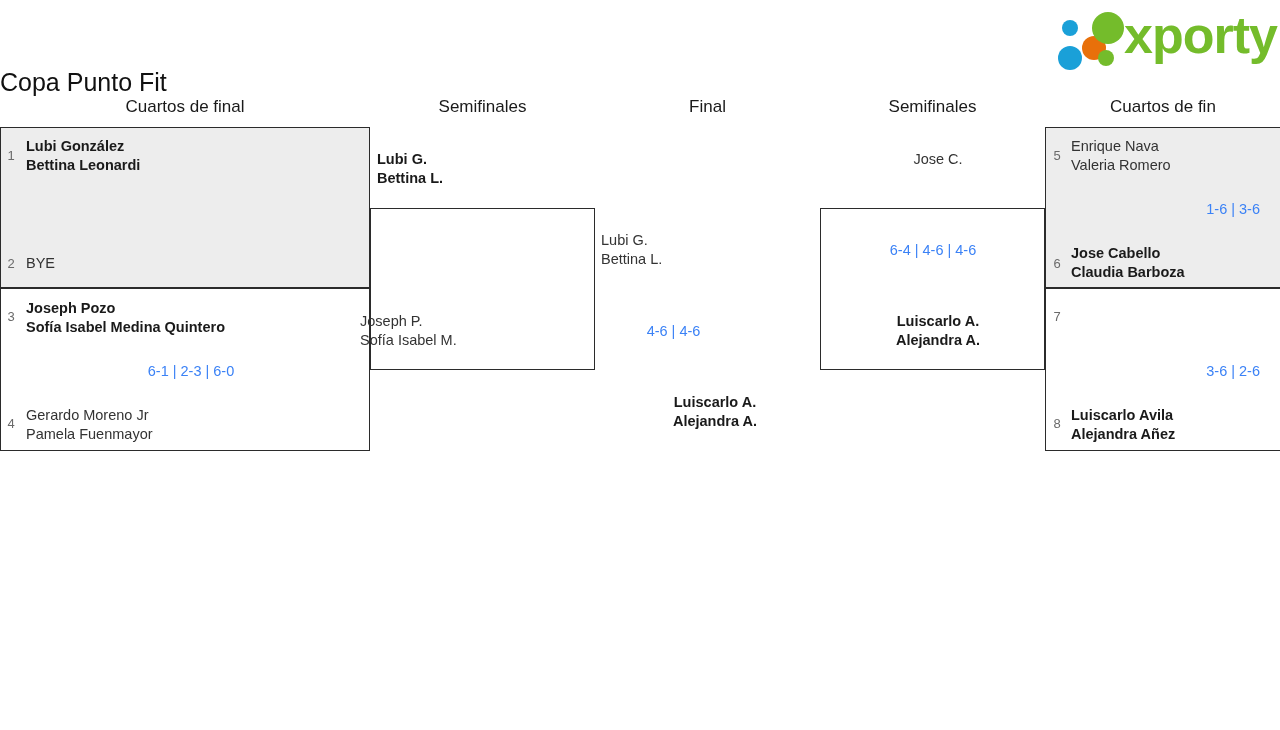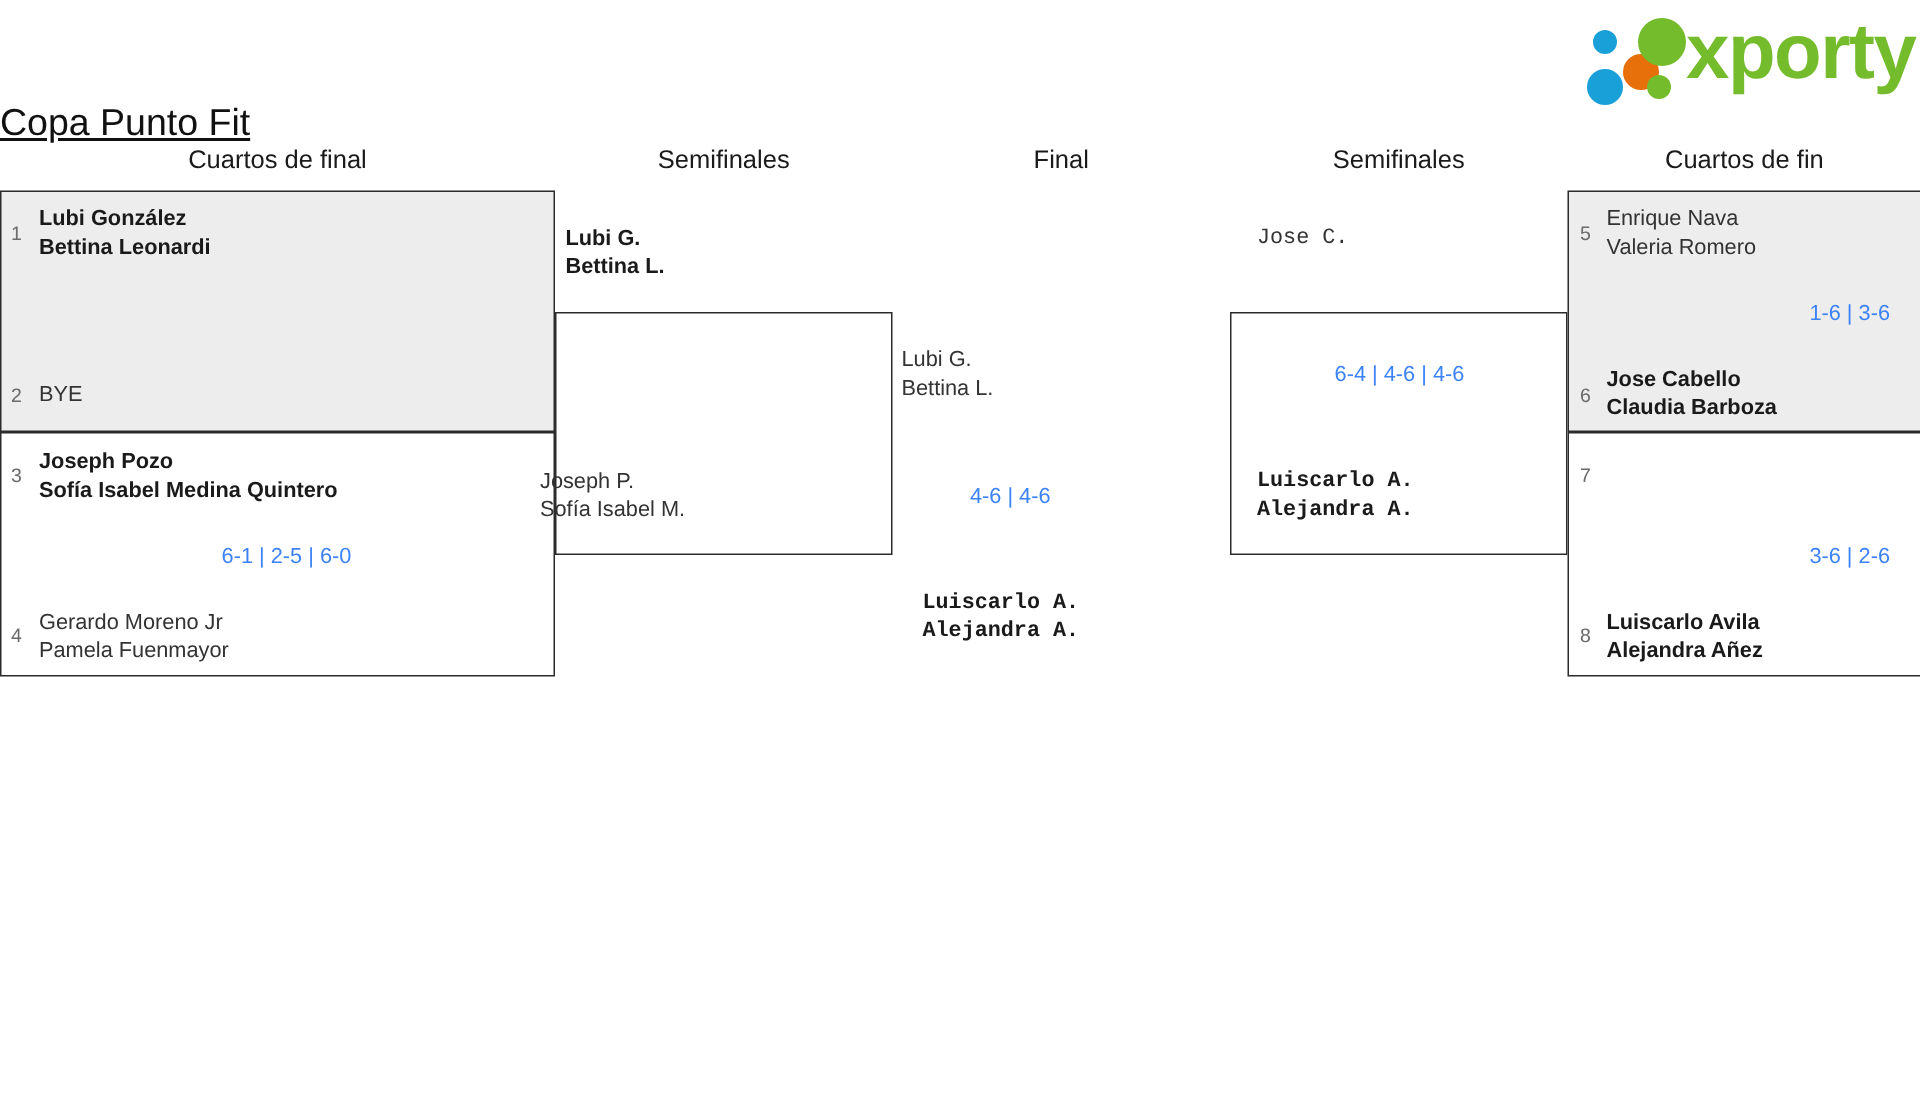--- a/index.html
+++ b/index.html
@@ -22,21 +22,21 @@
   
   .title-block {
     position: absolute;
     left: 0px; top: 2px;
     font-size: 25px;
     line-height: 32px;
     font-weight: 400;
     color: #111111;
     white-space: pre;
   }
-  .title-line { display: block; text-decoration: underline; }
+  .title-line { display: block; }
 
   .logo {
     position: absolute;
     right: 2px; top: 6px;
     width: 230px; height: 62px;
   }
   .logo-dots { position: absolute; left: 8px; top: 6px; width: 70px; height: 56px; }
   .dot { position: absolute; border-radius: 50%; }
   .dot-blue-sm  { left: 6px;  top: 8px;  width: 16px; height: 16px; background: #1aa0d8; }
   .dot-orange   { left: 26px; top: 24px; width: 24px; height: 24px; background: #e8700a; }
@@ -78,21 +78,21 @@
   .team {
     position: absolute;
     font-size: 14.5px;
     line-height: 19px;
     color: #1a1a1a;
     white-space: nowrap;
   }
   .team .line { display: block; }
   .team.winner { font-weight: 700; }
   .team.loser  { font-weight: 400; color: #333333; }
-  .team.align-right { text-align: left; font-family: Liberation Mono, monospace; }
+  .team.align-right { text-align: center; }
 
   .seed {
     position: absolute;
     font-size: 13px;
     line-height: 17px;
     color: #6a6a6a;
     font-weight: 400;
     text-align: center;
     width: 18px;
   }
@@ -145,21 +145,21 @@
   <div class="team loser" style="left:26px; top:254px;">
     <span class="line">BYE</span>
   </div>
 
   <div class="box plain" style="left:0px; top:288px; width:370px; height:163px;"></div>
   <div class="seed" style="left:2px; top:308px;">3</div>
   <div class="team winner" style="left:26px; top:299px;">
     <span class="line">Joseph Pozo</span>
     <span class="line">Sofía Isabel Medina Quintero</span>
   </div>
-  <div class="score align-center" style="left:26px; top:362px; width:330px;">6-1 | 2-5 | 6-0</div>
+  <div class="score align-center" style="left:26px; top:362px; width:330px;">6-1 | 2-3 | 6-0</div>
   <div class="seed" style="left:2px; top:415px;">4</div>
   <div class="team loser" style="left:26px; top:406px;">
     <span class="line">Gerardo Moreno Jr</span>
     <span class="line">Pamela Fuenmayor</span>
   </div>
 
   <div class="box plain" style="left:370px; top:208px; width:225px; height:162px;"></div>
   <div class="team winner" style="left:377px; top:150px;">
     <span class="line">Lubi G.</span>
     <span class="line">Bettina L.</span>

